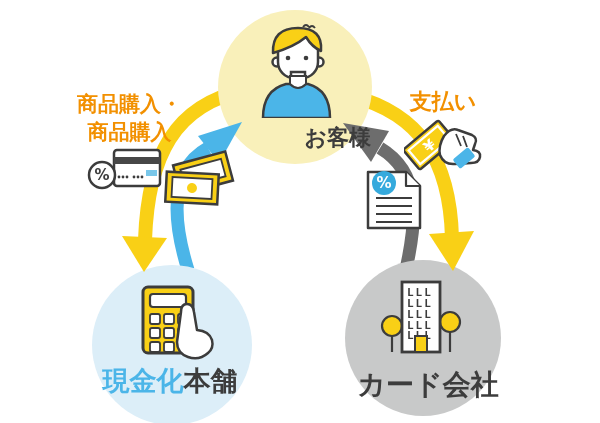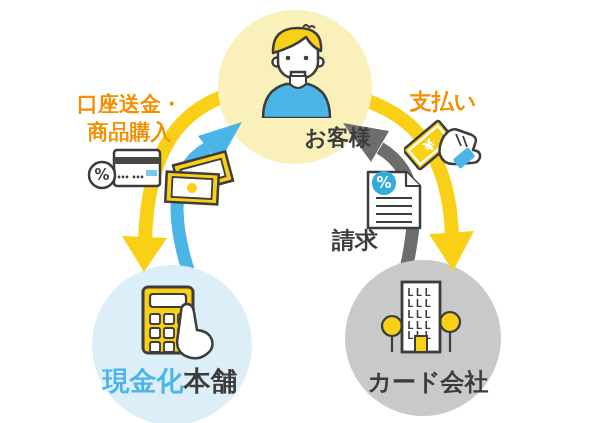--- a/index.html
+++ b/index.html
@@ -16,21 +16,21 @@
   .i-card{left:86px;top:144px;}
   .i-bills{left:158px;top:150px;}
   .i-payhand{left:404px;top:110px;}
   .i-invoice{left:360px;top:166px;}
   .i-calc{left:134px;top:280px;}
   .i-building{left:374px;top:272px;}
   .lbl{position:absolute;font-weight:bold;text-align:center;line-height:1.25;}
   .l-customer{left:221px;top:124px;width:150px;font-size:22px;color:var(--dark);text-align:right;}
   .l-shop{left:70px;top:364px;width:200px;font-size:27px;color:var(--dark);}
   .l-shop .accent{color:var(--blue);}
-  .l-card{left:348px;top:367px;width:160px;font-size:24px;color:var(--dark);}
+  .l-card{left:348px;top:367px;width:160px;font-size:28px;color:var(--dark);}
   .l-cardpay{left:37px;top:90px;width:185px;font-size:21px;line-height:28px;color:var(--orange);}
   .l-payment{left:398px;top:88px;width:90px;font-size:22px;color:var(--orange);text-align:center;}
   .l-cashback{left:165px;top:205px;width:160px;font-size:19px;line-height:21px;color:var(--blue);}
   .l-billing{left:325px;top:226px;width:60px;font-size:23px;color:var(--dark);}
   
   .f-yellow{fill:var(--yellow)} .f-white{fill:#fff} .f-dark{fill:var(--dark)}
   .f-blue{fill:var(--blue)} .f-gray{fill:var(--gray)} .f-badge{fill:var(--badge-blue)}
   .f-stripe{fill:var(--stripe)} .f-chip{fill:var(--chip-blue)} .f-none{fill:none}
   .s-yellow{stroke:var(--yellow)} .s-blue{stroke:var(--blue)} .s-gray{stroke:var(--gray)}
   .s-dark{stroke:var(--dark)} .s-white{stroke:#fff}
@@ -150,19 +150,18 @@
       <text x="33" y="57" class="win">LLL</text>
       <text x="33" y="67" class="win">LLL</text>
     </g>
     <rect x="41" y="64" width="12" height="16" class="f-yellow s-dark" stroke-width="2"></rect>
   </svg>
 
   <div class="lbl l-customer z5">お客様</div>
   <div class="lbl l-shop z5"><span class="accent">現金化</span><span>本舗</span></div>
   <div class="lbl l-card z5">カード会社</div>
   <div class="lbl l-cardpay z5">
-      <div>口座送金・</div>
+      <div>商品購入・</div>
       <div>商品購入</div>
     </div>
   <div class="lbl l-payment z5">支払い</div>
-  <div class="lbl l-billing z5">請求</div>
 
 </div>
 
 </body></html>

